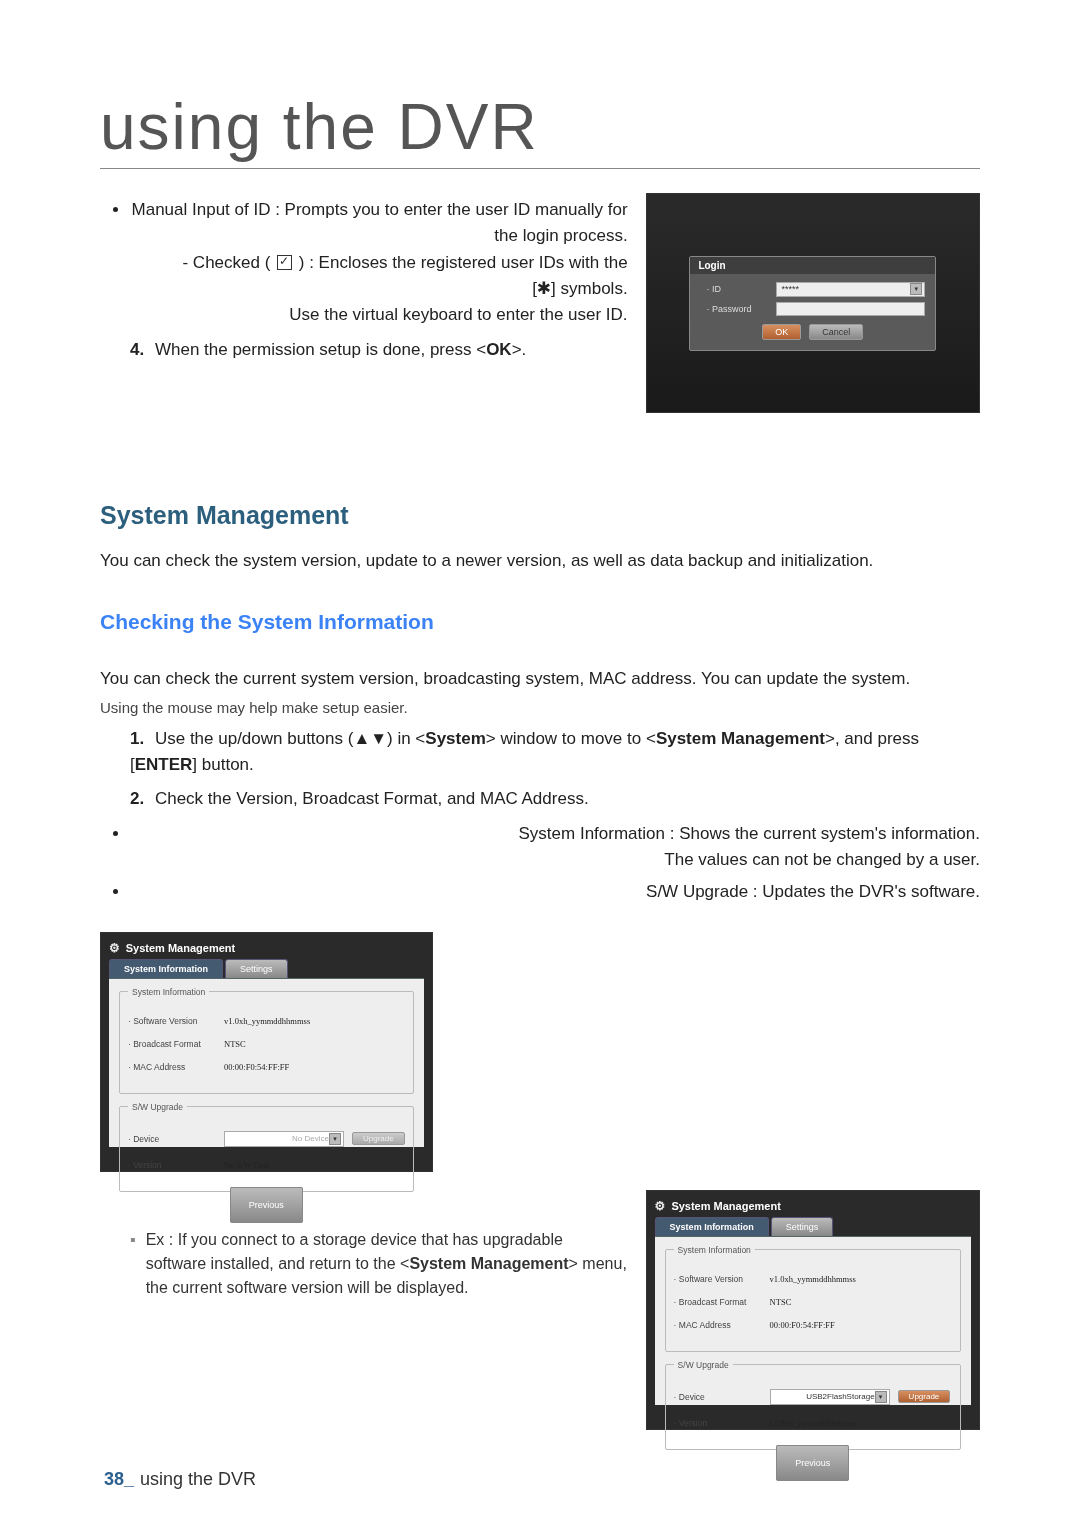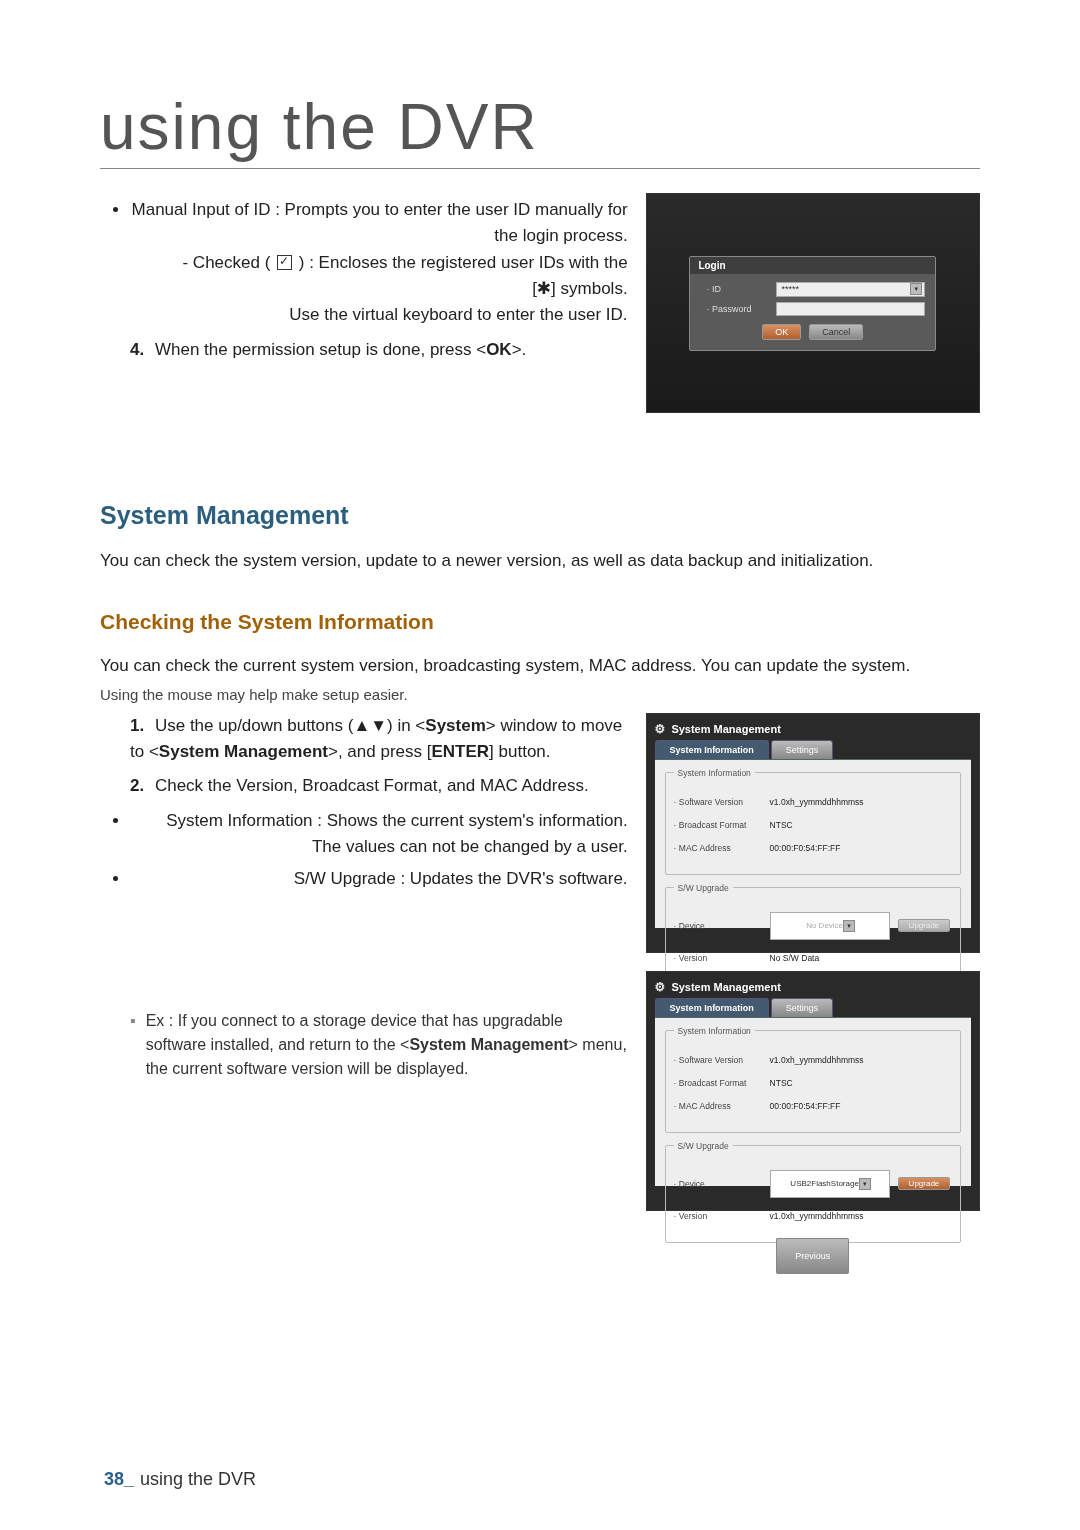--- a/index.html
+++ b/index.html
@@ -40,21 +40,21 @@
   .checkbox-glyph {
     display: inline-block; width: 15px; height: 15px;
     border: 1.5px solid #333; position: relative; vertical-align: -2px;
     margin: 0 2px;
   }
   .checkbox-glyph::after {
     content: "✓"; position: absolute; font-size: 12px; line-height: 13px;
     left: 1px; top: -1px; color: #333;
   }
   .h2 { font-size: 25px; font-weight: bold; color: #2b5f7d; margin: 70px 0 18px 0; }
-  .h3 { font-size: 21px; font-weight: bold; color: #a16207; margin: 36px 0 19px 0; }
+  .h3 { font-size: 21px; font-weight: bold; color: #3b82f6; margin: 36px 0 32px 0; }
   .note { font-size: 15px; color: #444; margin-top: 6px; }
   .ex-block { display: flex; gap: 10px; margin-left: 30px; margin-top: 38px; font-size: 16px; line-height: 1.5; color: #333; }
   .ex-block .marker { color: #888; font-size: 16px; }
   .footer { position: absolute; bottom: 40px; left: 104px; font-size: 18px; color: #333; }
   .footer .pg { font-weight: bold; color: #2b5f8d; margin-right: 6px; }
 
   
   .dvr-shot {
     background: #000;
     border: 1px solid #333;
@@ -110,24 +110,24 @@
   .tabs { display: flex; border-bottom: 1px solid #566; }
   .tab { padding: 4px 14px; font-size: 9px; border: 1px solid #557; border-bottom: none;
          background: #445a70; color: #fff; font-weight: bold; margin-right: 2px; border-top-left-radius: 3px; border-top-right-radius: 3px; }
   .tab.off { background: linear-gradient(#bbb,#888); color: #fff; font-weight: normal; }
   .panel-body { background: #eeeeee; height: 168px; padding: 8px 10px; color: #333; font-size: 8.5px; }
   fieldset.grp { border: 1px solid #bbb; border-radius: 2px; padding: 6px 8px 8px 8px; margin-bottom: 8px; }
   fieldset.grp legend { font-size: 8.5px; color: #555; padding: 0 4px; }
   .kv { display: flex; margin: 13px 0; align-items: center; }
   .kv .k { width: 96px; color: #444; }
   .kv .k::before { content: "· "; }
-  .kv .v { color: #222; }
+  .kv .v { color: #222; font-family: Liberation Serif, serif; }
   .sel-inline {
-    width: 120px; height: 28px; background: #fff; border: 1px solid #aaa;
-    display: flex; justify-content: center; align-items: center;
+    width: 120px; height: 16px; background: #fff; border: 1px solid #aaa;
+    display: flex; justify-content: flex-end; align-items: center;
     padding: 0 2px 0 4px; font-size: 8px; margin-right: 8px;
   }
   .sel-inline.placeholder .txt { color: #aaa; }
   .upgrade-btn { font-size: 8px; padding: 1px 10px; border: 1px solid #999;
     background: linear-gradient(#d89060,#b06030); color: #fff; border-radius: 2px; }
   .upgrade-btn.disabled { background: linear-gradient(#ccc,#aaa); color: #eee; }
   .prevbtnrow { text-align: center; margin-top: 8px; }
   .prevbtn { font-size: 9px; padding: 12px 18px; border: 1px solid #888;
     background: linear-gradient(#bbb,#888); color: #fff; border-radius: 2px; }
   .bold { font-weight: bold; }
@@ -184,21 +184,21 @@
   </div>
 </div>
 
 <div class="h2">System Management</div>
 <p class="body-text">You can check the system version, update to a newer version, as well as data backup and initialization.</p>
 
 <div class="h3">Checking the System Information</div>
 <p class="body-text">You can check the current system version, broadcasting system, MAC address. You can update the system.</p>
 <p class="note">Using the mouse may help make setup easier.</p>
 
-<div class="columns" style="margin-top:10px;">
+<div class="columns" style="margin-top:10px;flex-direction:column;">
   <div class="textcol">
     <ol class="steps">
       <li>
         <span class="num">1.</span>
         <span>Use the up/down buttons (▲▼) in &lt;</span><span class="bold">System</span><span>&gt; window to move to &lt;</span><span class="bold">System Management</span><span>&gt;, and press [</span><span class="bold">ENTER</span><span>] button.</span>
       </li>
       <li>
         <span class="num">2.</span>
         <span>Check the Version, Broadcast Format, and MAC Address.</span>
       </li>

